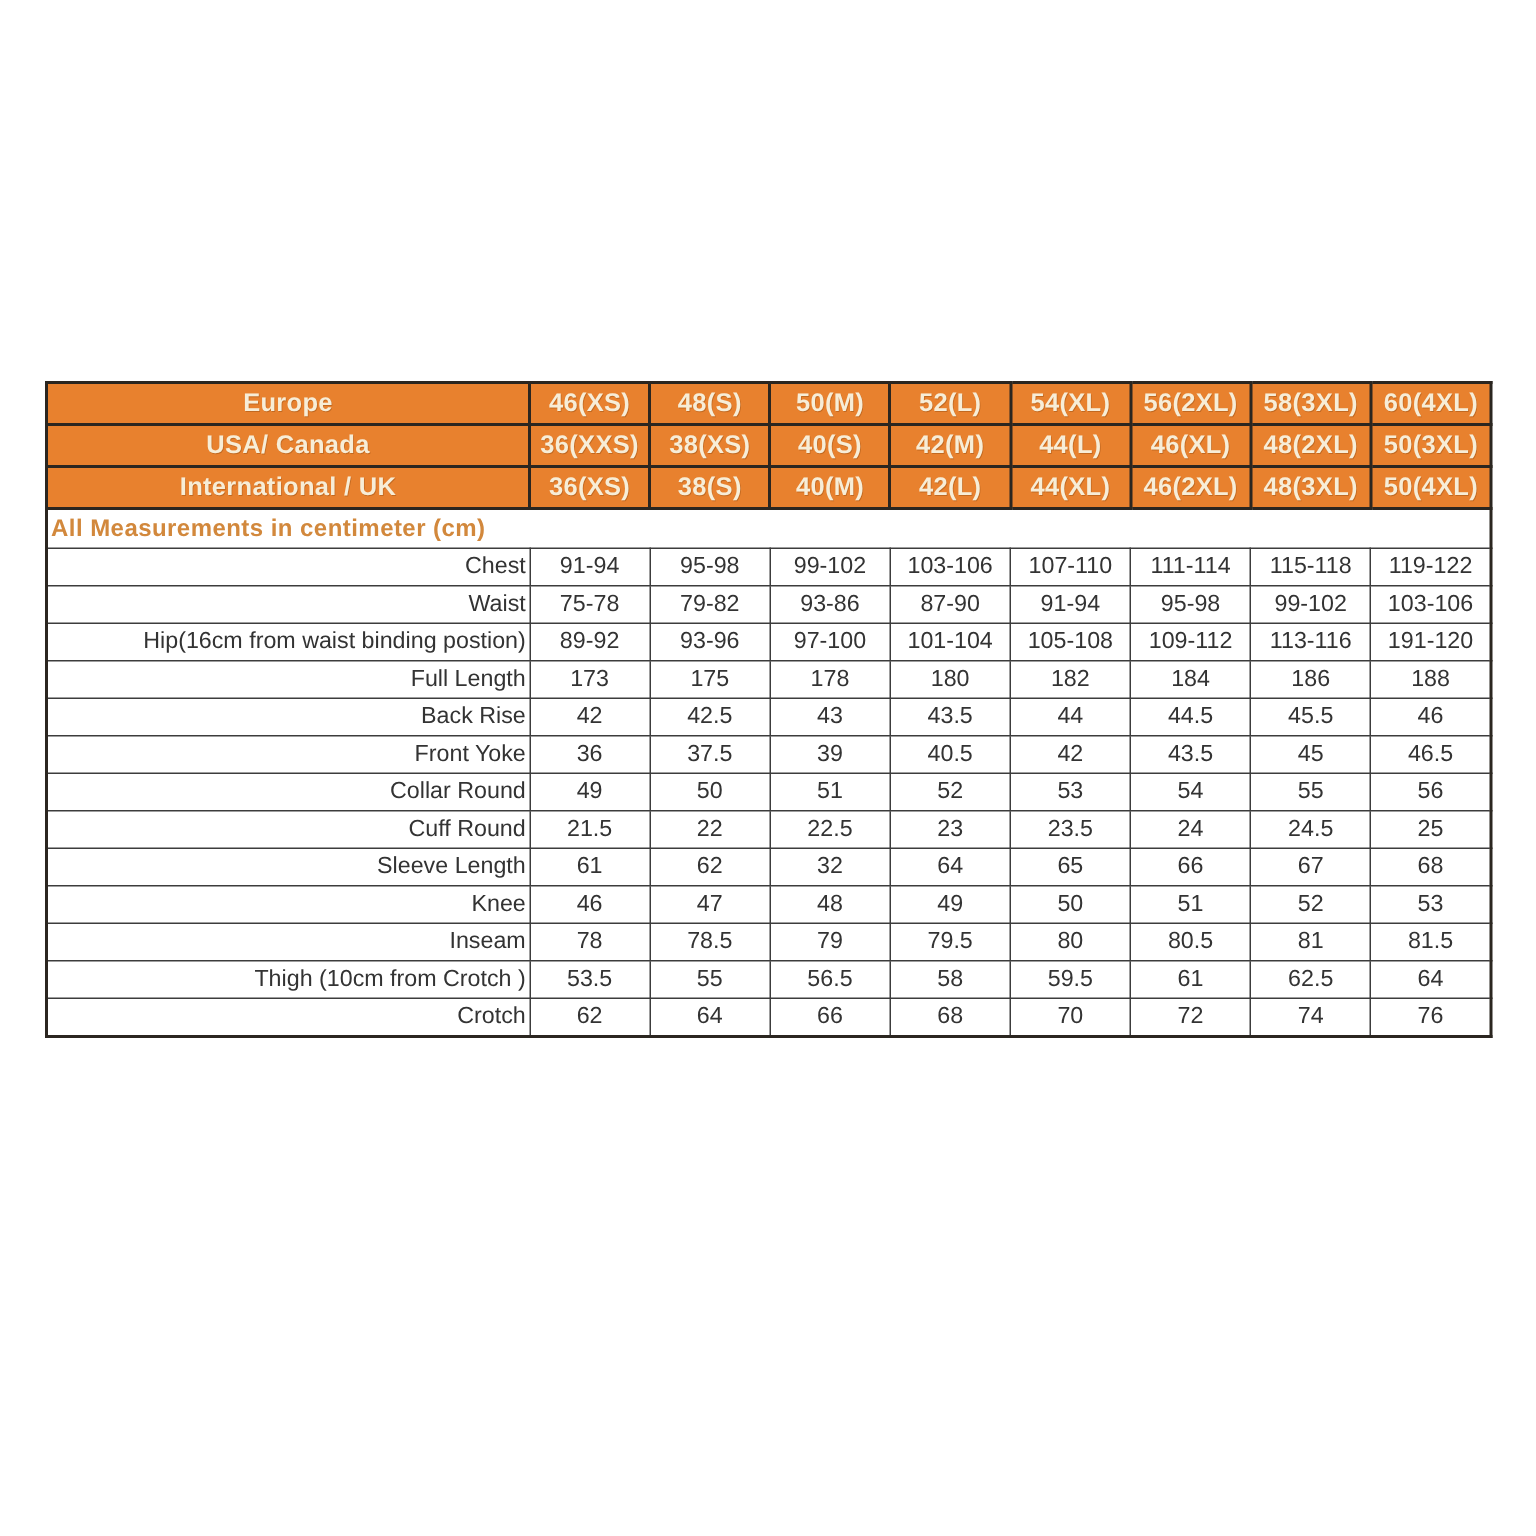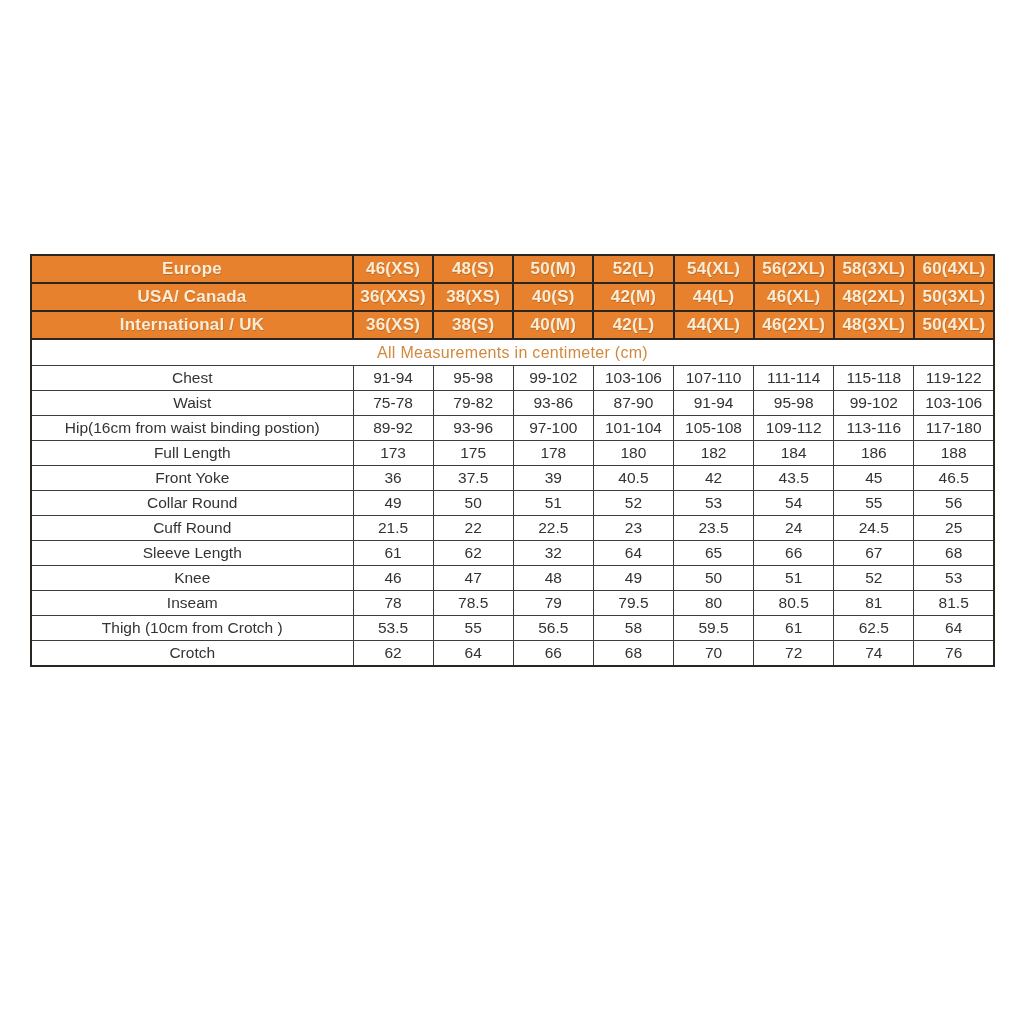--- a/index.html
+++ b/index.html
@@ -40,28 +40,28 @@
     border: 1.5px solid #3c3c3c;
     font-size: 15.5px;
     color: #333333;
     height: 24px;
     text-align: center;
     padding: 0 2px;
     white-space: nowrap;
     overflow: hidden;
   }
   table.size-table td.label-cell {
-    text-align: center;
+    text-align: right;
   }
   table.size-table tr.note-row td {
     color: #D2883C;
-    font-weight: normal;
+    font-weight: bold;
     font-size: 16px;
     height: 25px;
-    text-align: center;
+    text-align: left;
     letter-spacing: 0.3px;
   }
 </style>
 </head>
 <body>
 
 <div class="canvas">
   <table class="size-table">
     <colgroup>
       <col style="width:322px">
@@ -137,34 +137,45 @@
         </tr>
         <tr>
           <td class="label-cell">Hip(16cm from waist binding postion)</td>
           <td>89-92</td>
           <td>93-96</td>
           <td>97-100</td>
           <td>101-104</td>
           <td>105-108</td>
           <td>109-112</td>
           <td>113-116</td>
-          <td>117-180</td>
+          <td>191-120</td>
         </tr>
         <tr>
           <td class="label-cell">Full Length</td>
           <td>173</td>
           <td>175</td>
           <td>178</td>
           <td>180</td>
           <td>182</td>
           <td>184</td>
           <td>186</td>
           <td>188</td>
         </tr>
         <tr>
+          <td class="label-cell">Back Rise</td>
+          <td>42</td>
+          <td>42.5</td>
+          <td>43</td>
+          <td>43.5</td>
+          <td>44</td>
+          <td>44.5</td>
+          <td>45.5</td>
+          <td>46</td>
+        </tr>
+        <tr>
           <td class="label-cell">Front Yoke</td>
           <td>36</td>
           <td>37.5</td>
           <td>39</td>
           <td>40.5</td>
           <td>42</td>
           <td>43.5</td>
           <td>45</td>
           <td>46.5</td>
         </tr>

